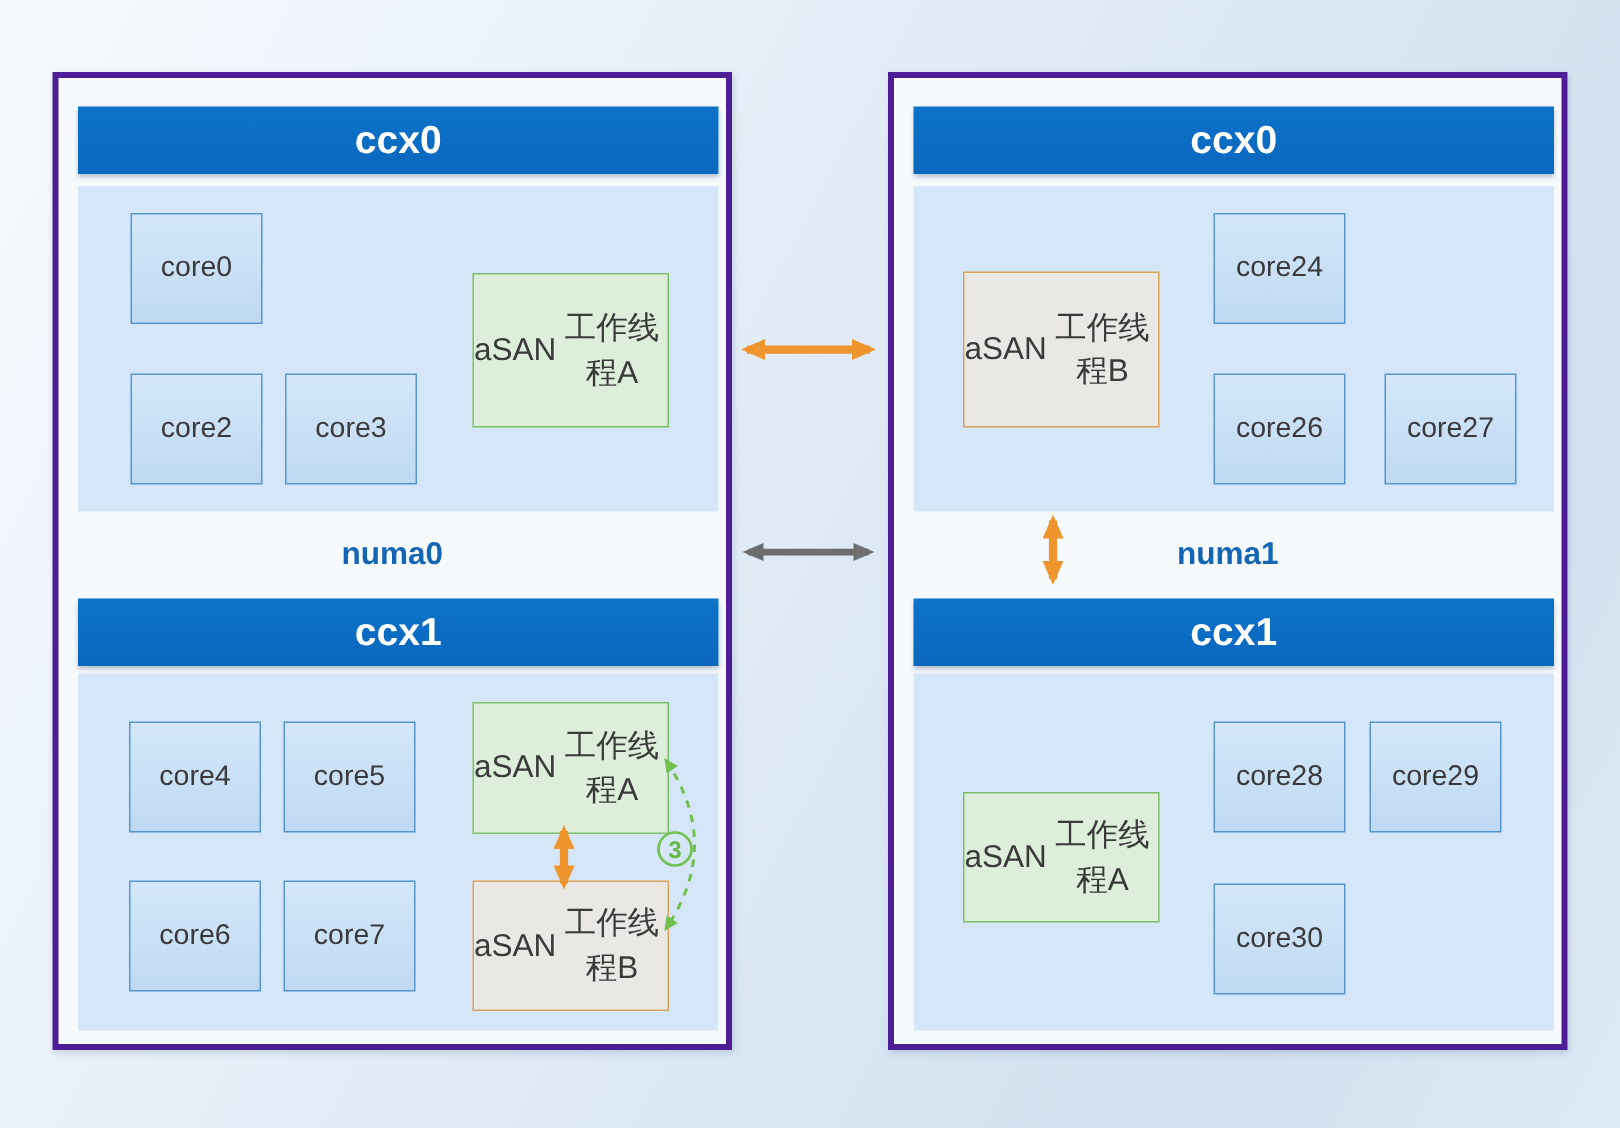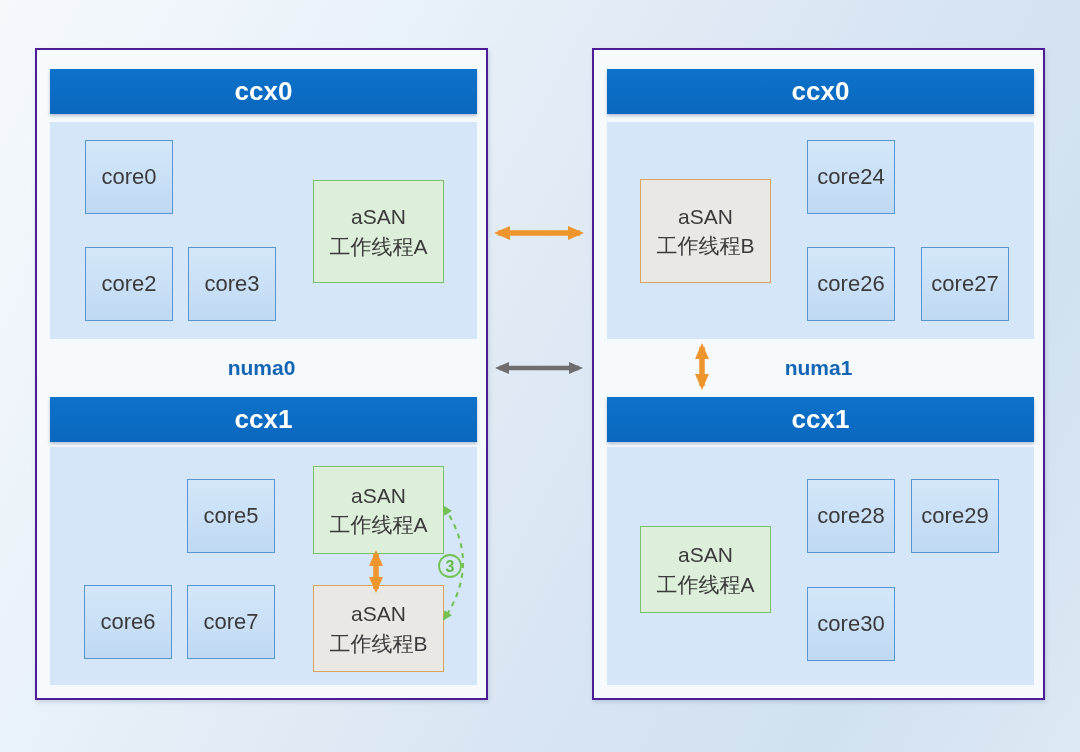--- a/index.html
+++ b/index.html
@@ -3,46 +3,46 @@
 <meta charset="utf-8">
 <style>
   html,body{margin:0;padding:0;}
   body{
     width:1080px;height:752px;overflow:hidden;position:relative;
     font-family:"Liberation Sans","DejaVu Sans",sans-serif;
     background:linear-gradient(118deg,#f5f9fc 0%,#e9f1f9 28%,#d8e5f2 62%,#d2e1f0 82%,#dde9f4 100%);
   }
   .node{
     position:absolute;width:453px;height:652px;
-    background:#f6fafd;border:2px solid #4c1d95;box-sizing:border-box;
+    background:#f6fafd;border:4px solid #4c1d95;box-sizing:border-box;
     box-shadow:1px 2px 4px rgba(90,120,150,.25);
   }
   .node-left{left:35px;top:48px;}
   .node-right{left:592px;top:48px;}
   .ccx-header{
     position:absolute;left:13px;width:427px;height:45px;
     background:linear-gradient(#0d72ca,#0a67bd);
     color:#ffffff;font-weight:bold;font-size:26px;
     display:flex;align-items:center;justify-content:center;
     box-shadow:0 2px 3px rgba(60,90,130,.35);
   }
   .panel{
     position:absolute;left:13px;width:427px;
     background:#d5e6f8;
   }
   .core{
     position:absolute;width:88px;height:74px;box-sizing:border-box;
     background:linear-gradient(#d4e7fa,#bfd9f2);
     border:1.5px solid #5595d0;
     display:flex;align-items:center;justify-content:center;
-    font-size:22px;color:#3a3a3a;
+    font-size:19px;color:#3a3a3a;
   }
   .thread{
     position:absolute;width:131px;box-sizing:border-box;
-    display:flex;flex-direction:column;align-items:center;justify-content:center;
+    display:flex;flex-direction:row;align-items:center;justify-content:center;
     font-size:21px;color:#3a3a3a;line-height:1.4;text-align:center;
   }
   .thread-green{background:#ddeeda;border:1.5px solid #7cbf6a;}
   .thread-tan{background:#e9e8e4;border:1.5px solid #d9a45b;}
   .numa-label{
     position:absolute;left:0;width:100%;text-align:center;
     font-size:21px;font-weight:bold;color:#1465b4;
   }
   #arrow-layer{position:absolute;left:0;top:0;pointer-events:none;}
 </style>
@@ -73,20 +73,23 @@
   </div>
 
   <div class="numa-label" style="top:306px">numa0</div>
 
   <div class="ccx-header" style="top:347px">
     <span>ccx1</span>
   </div>
 
   <div class="panel" style="top:397px;height:238px"></div>
 
+  <div class="core" style="left:47px;top:429px">
+      <span>core4</span>
+    </div>
   <div class="core" style="left:150px;top:429px">
       <span>core5</span>
     </div>
   <div class="core" style="left:47px;top:535px">
       <span>core6</span>
     </div>
   <div class="core" style="left:150px;top:535px">
       <span>core7</span>
     </div>
 

